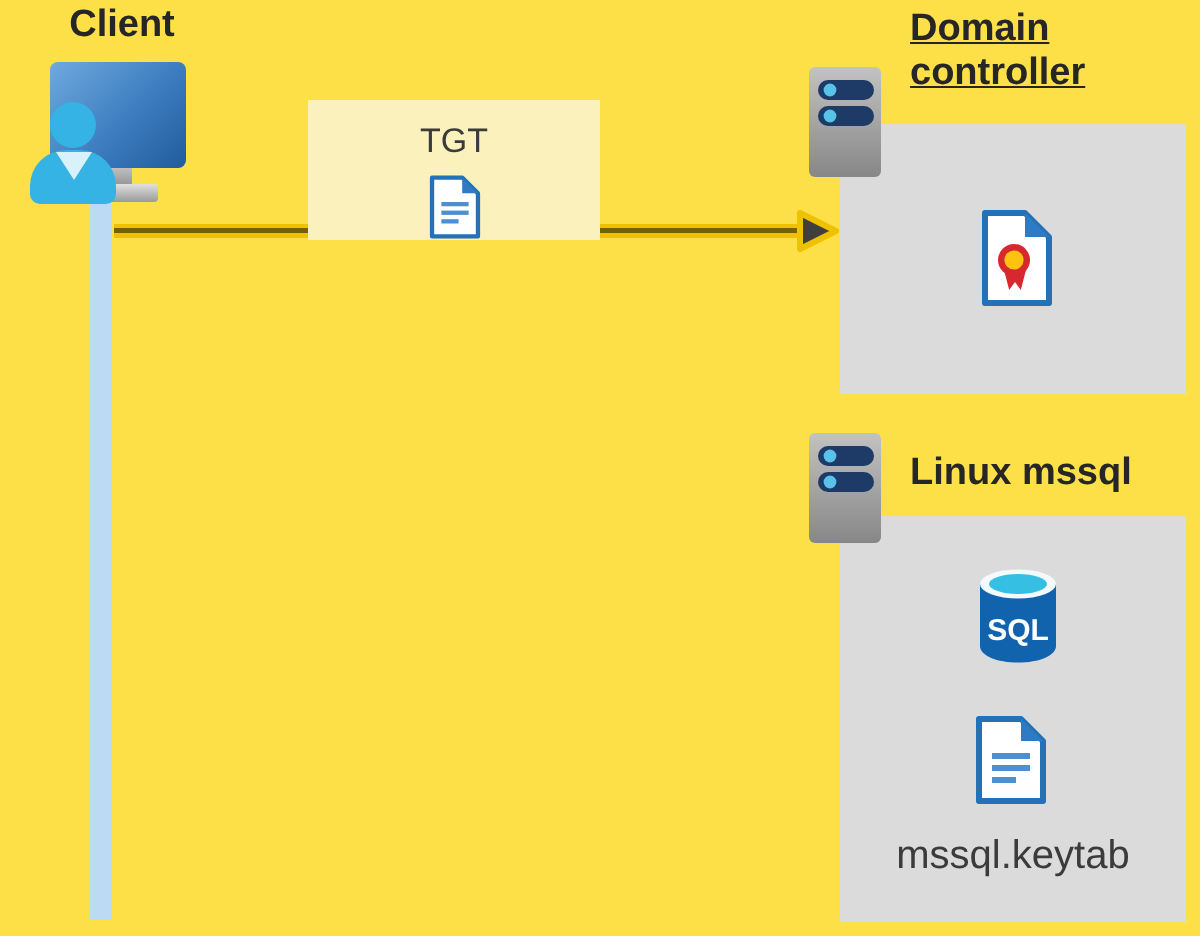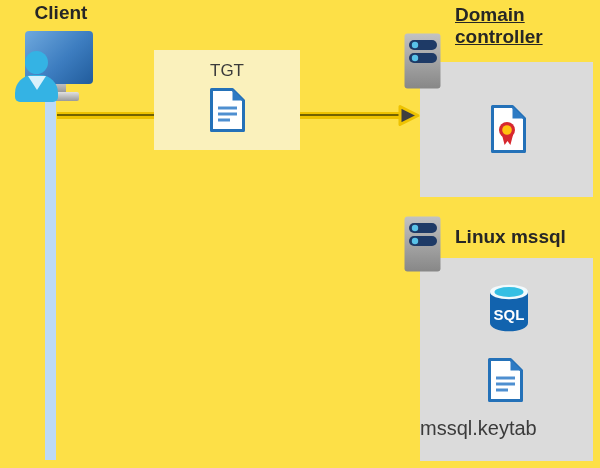--- a/index.html
+++ b/index.html
@@ -18,38 +18,38 @@
   .monitor{left:25px;top:31px;width:68px;height:53px;border-radius:4px;
            background:linear-gradient(135deg,#6FA9DE 0%,#3D7DC0 55%,#215C9C 100%);z-index:4;}
   .stand-neck{left:54px;top:83px;width:12px;height:11px;background:linear-gradient(#C4C4C4,#8F8F8F);z-index:3;}
   .stand-base{left:47px;top:92px;width:32px;height:9px;border-radius:2px;background:linear-gradient(#E0E0E0,#9A9A9A);z-index:3;}
   .person-head{left:25px;top:51px;width:23px;height:23px;border-radius:50%;background:#34B3E4;z-index:6;}
   .person-body{left:15px;top:75px;width:43px;height:27px;border-radius:18px 18px 5px 5px;background:#34B3E4;z-index:6;}
   .person-collar{left:28px;top:76px;width:0;height:0;border-left:9px solid transparent;
                  border-right:9px solid transparent;border-top:14px solid #D9F1FB;z-index:7;}
 
   
-  .ticket-box{left:154px;top:50px;width:146px;height:100px;background:#FAF1BC;z-index:4;
+  .ticket-box{left:154px;top:50px;width:146px;height:70px;background:#FAF1BC;z-index:4;
               display:flex;justify-content:center;padding-top:11px;box-sizing:border-box;}
   .ticket{display:flex;flex-direction:column;align-items:center;gap:6px;}
   .ticket-label{font-size:17px;color:#3B3B3B;}
 
   
   .panel{background:#DBDBDB;z-index:2;}
   .dc-panel{left:420px;top:62px;width:173px;height:135px;}
   .linux-panel{left:420px;top:258px;width:173px;height:203px;}
   .server-icon{z-index:5;}
   .dc-server{left:404px;top:33px;}
   .linux-srv{left:404px;top:216px;}
   .dc-label{left:455px;top:4px;width:132px;font-size:19px;font-weight:bold;color:#262626;line-height:22px;z-index:5;text-decoration:underline;}
   .linux-label{left:455px;top:226px;width:140px;font-size:19px;font-weight:bold;color:#262626;z-index:5;}
   .cert-icon{left:490px;top:104px;z-index:5;}
   .sql-icon{left:488px;top:283px;z-index:5;}
   .keytab-icon{left:487px;top:357px;z-index:5;}
-  .keytab-label{left:420px;top:417px;width:173px;font-size:20px;color:#3B3B3B;z-index:5;}
+  .keytab-label{left:420px;top:417px;width:173px;text-align:center;font-size:20px;color:#3B3B3B;z-index:5;}
 </style>
 </head>
 <body>
 
 <div class="canvas">
 
   <div class="abs vline"></div>
   <div class="abs hline"></div>
   <svg class="abs arrowhead" width="23" height="25" viewBox="0 0 23 25">
     <polygon points="2,3.5 20,12.5 2,21.5" fill="#3F3F3F" stroke="#EEC200" stroke-width="3" stroke-linejoin="round"></polygon>

